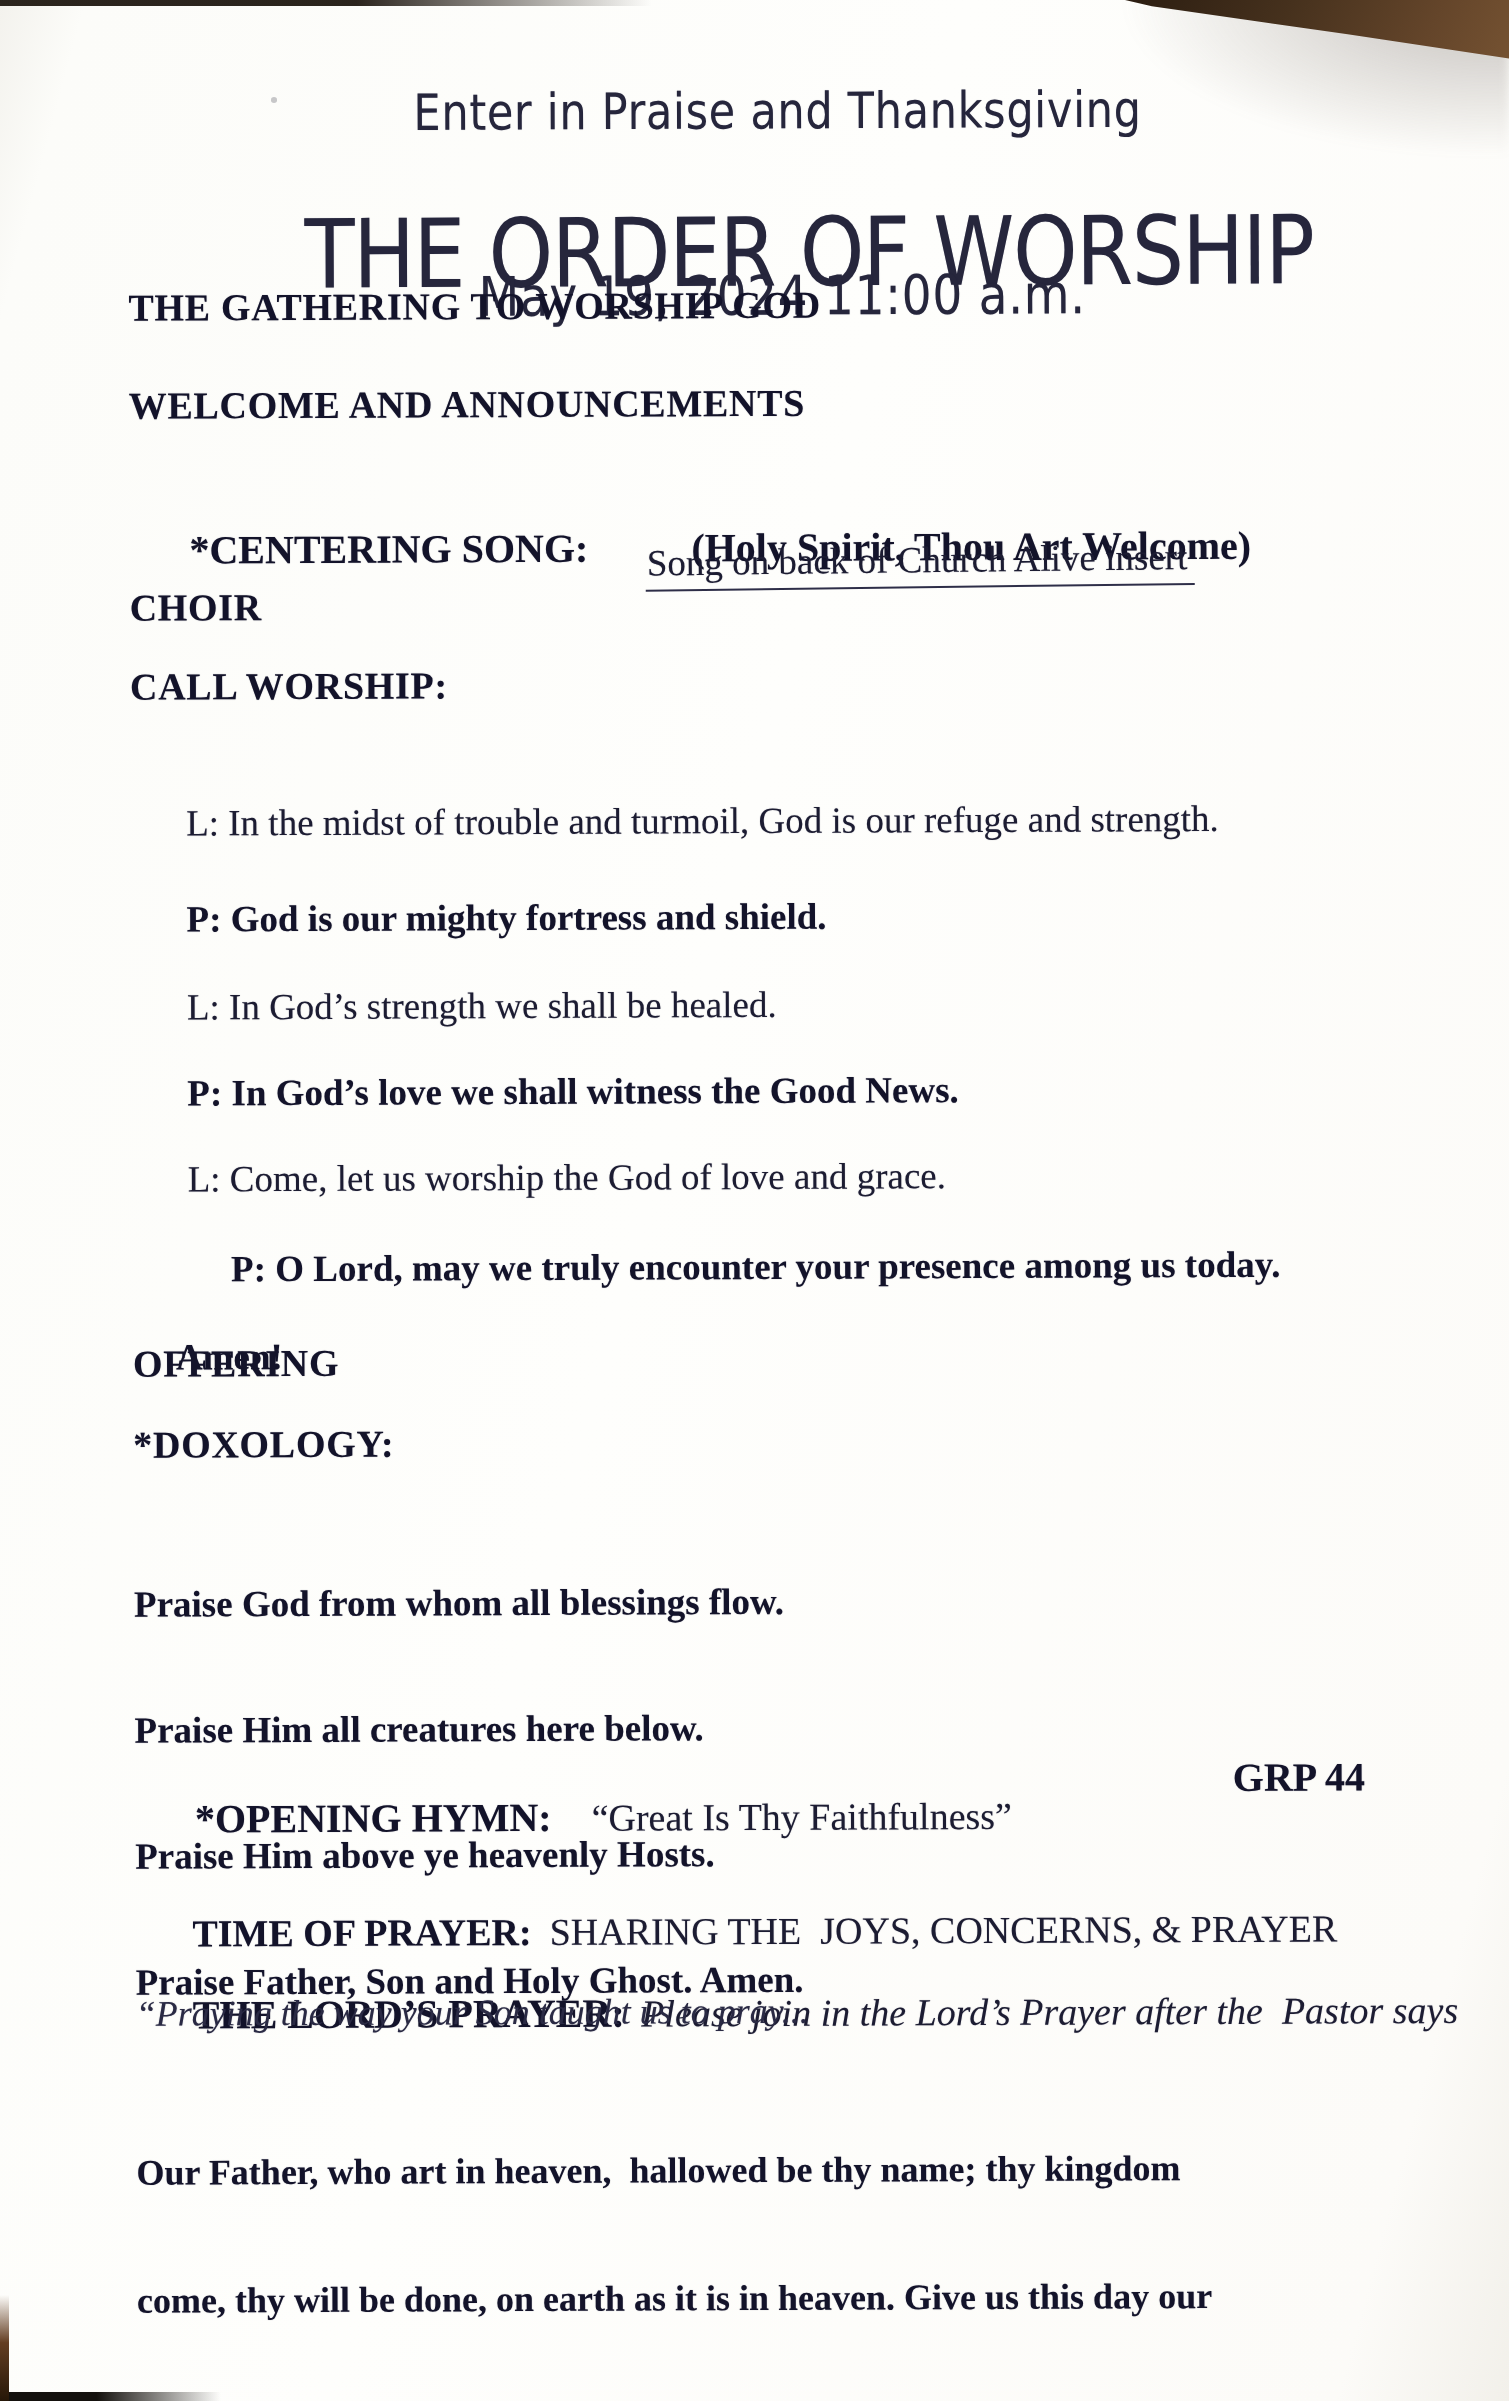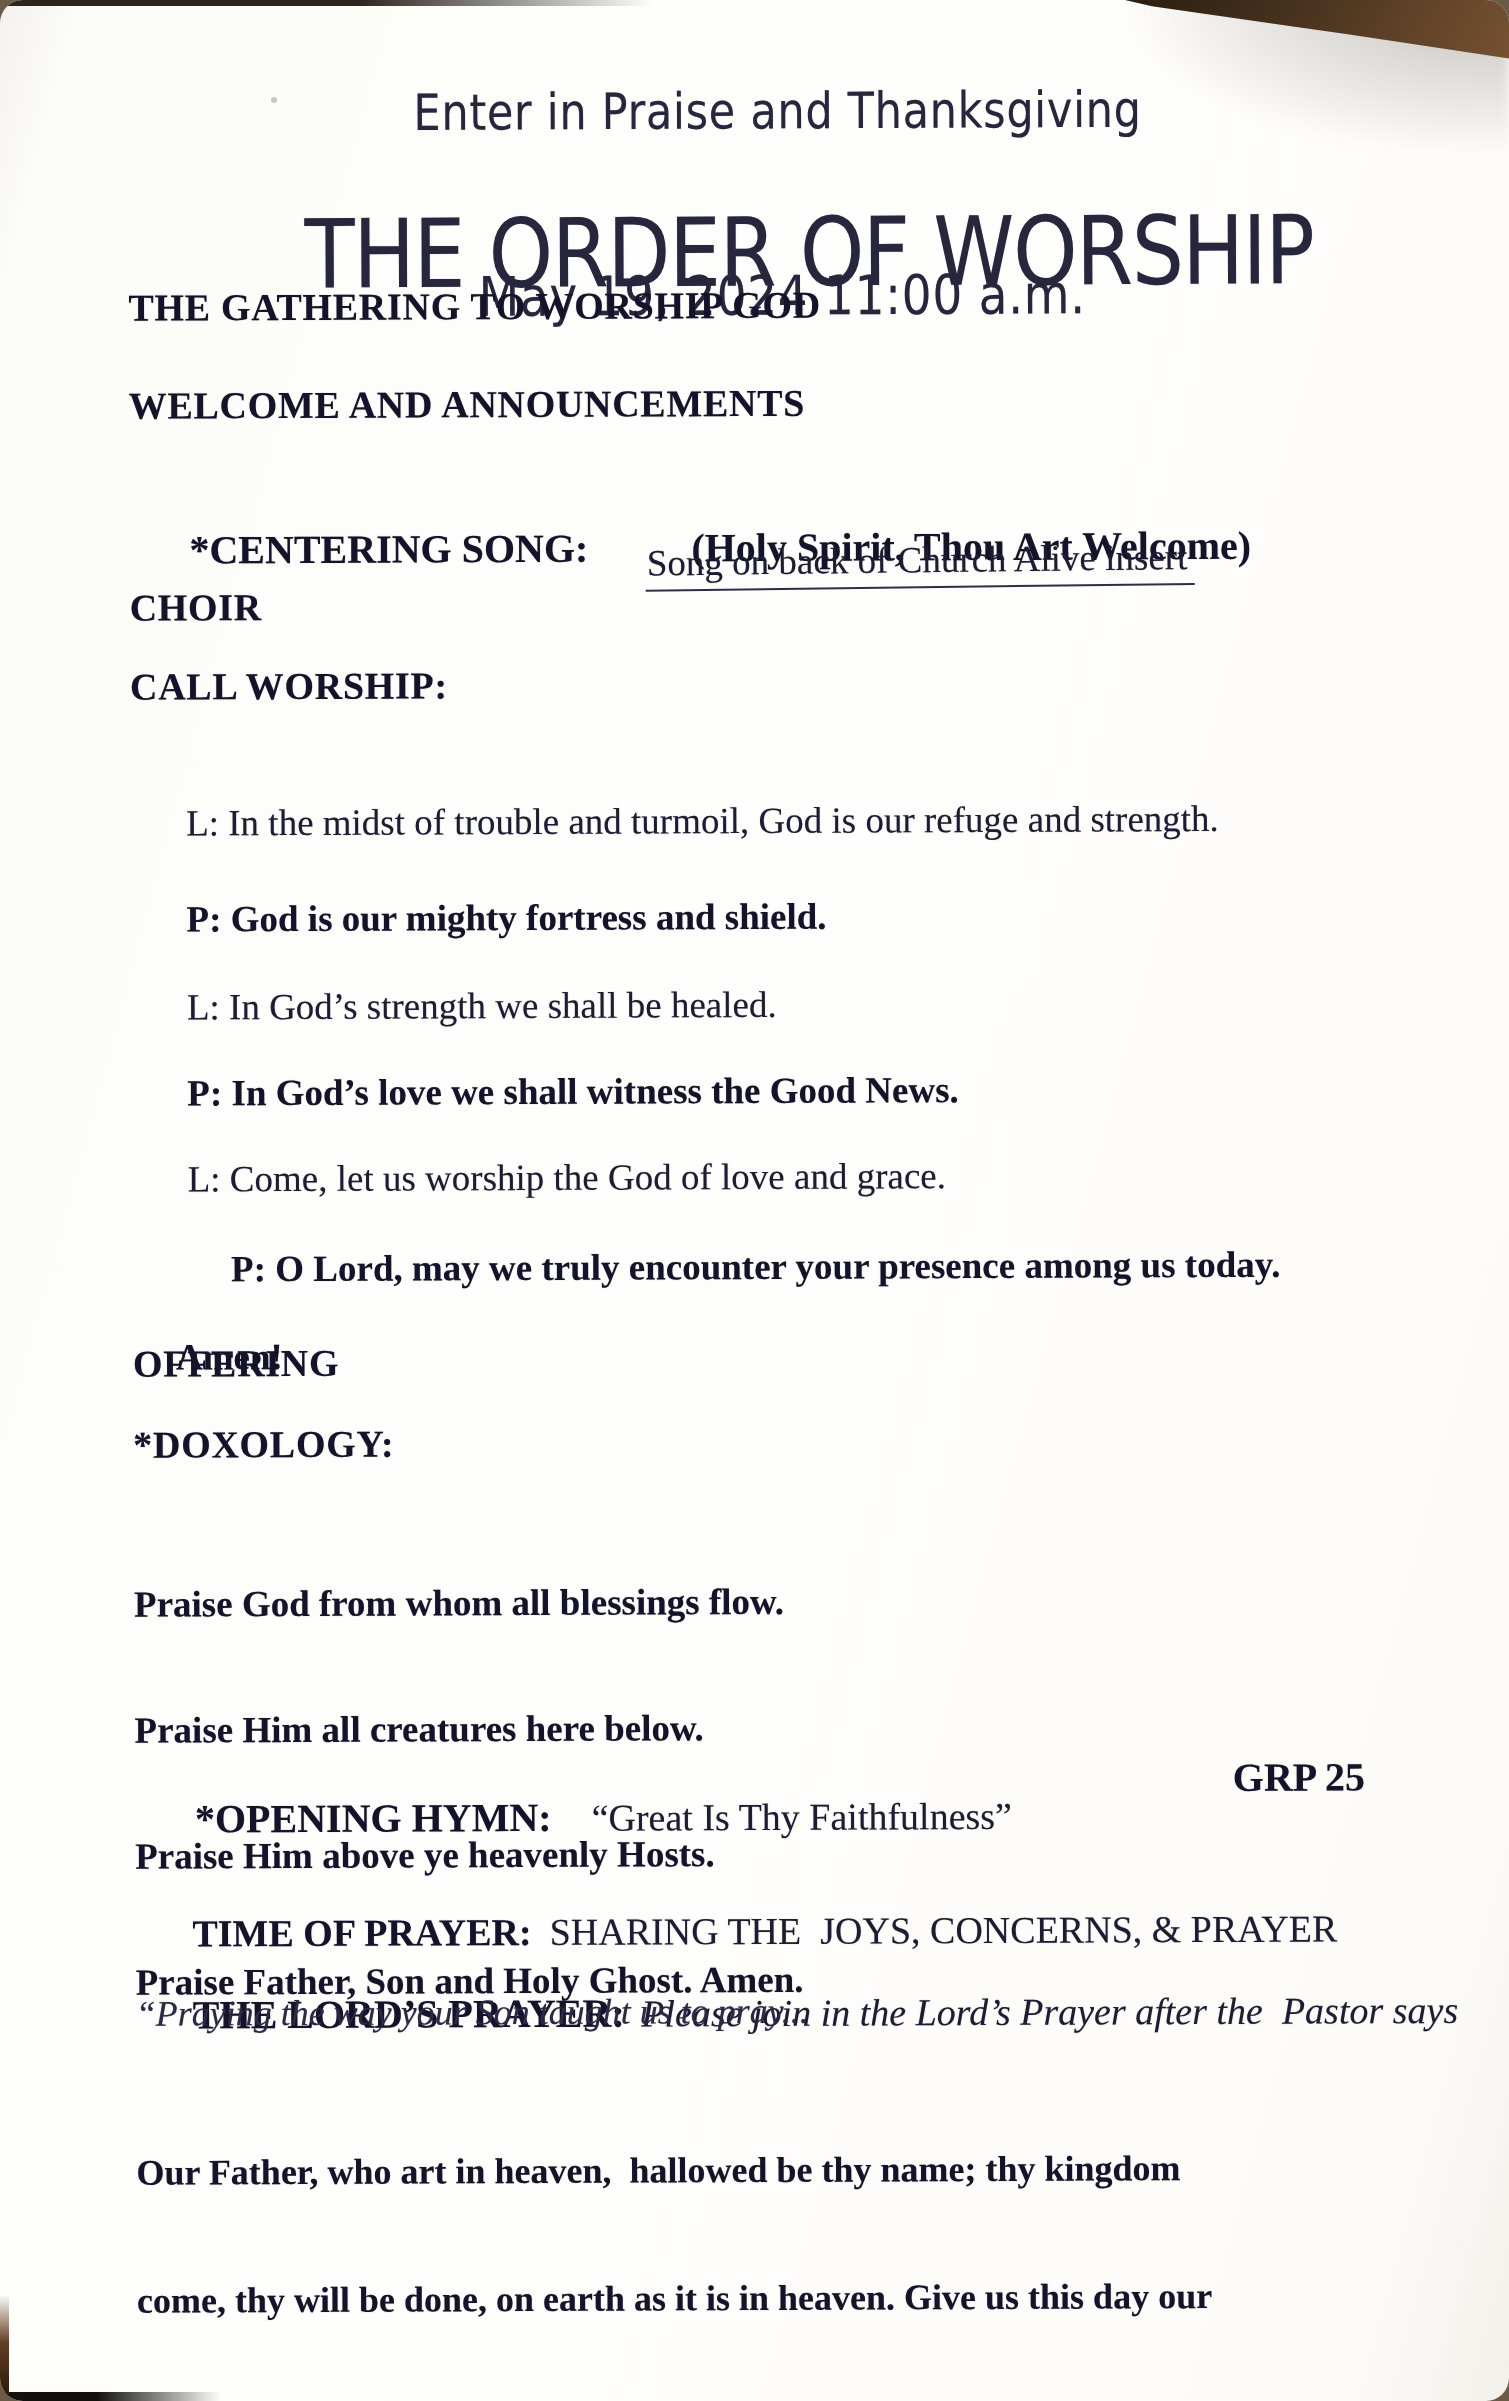--- a/index.html
+++ b/index.html
@@ -6,21 +6,20 @@
   .page{
     position:relative;
     width:1509px;height:2401px;
     margin:0 auto;
     overflow:hidden;
     background:
       linear-gradient(105deg,#f3f2ed 0%,#fcfcf9 4%,#fefefc 45%,#fcfbf8 92%,#f2f0ea 100%),
       #fdfdfa;
     font-family:"Liberation Serif","DejaVu Serif",serif;
     color:#1c1c32;
-    border-radius:23px;
   }
   
   .edge-top-left{position:absolute;top:0;left:0;width:686px;height:6.2px;
     background:linear-gradient(to right,rgba(32,25,18,.95) 0 52%,rgba(32,25,18,0) 95%);}
   .wedge-shadow{position:absolute;top:0;left:1070px;right:0;height:178px;
     background:radial-gradient(ellipse at 96% 0,rgba(110,100,92,.40),rgba(110,100,92,0) 62%);
     filter:blur(4.8px);}
   .corner-wedge{position:absolute;top:0;left:1125px;right:0;height:127px;
     background:linear-gradient(115deg,#2b1d11 0%,#46311d 38%,#64452a 72%,#7a5634 100%);
     clip-path:polygon(0 0,100% 0,100% 46%,58% 27%,7% 5%,0 0);
@@ -118,21 +117,21 @@
 
     <div class="blk body54 b praise" style="top:1496px;">
       <div class="nowrap">Praise God from whom all blessings flow.</div>
       <div class="nowrap">Praise Him all creatures here below.</div>
       <div class="nowrap">Praise Him above ye heavenly Hosts.</div>
       <div class="nowrap">Praise Father, Son and Holy Ghost. Amen.</div>
     </div>
 
     <div class="blk nowrap" style="top:1746px;font-size:40px;">
       <span class="b">*OPENING HYMN:</span><span style="margin-left:40px;font-size:38px;">“Great Is Thy Faithfulness”</span>
-      <span class="grp">GRP 25</span>
+      <span class="grp">GRP 44</span>
     </div>
 
     <div class="blk nowrap" style="top:1865px;font-size:38px;">
       <span class="b">TIME OF PRAYER:</span><span style="margin-left:18px;">SHARING THE  JOYS, CONCERNS, &amp; PRAYER</span>
     </div>
 
     <div class="blk nowrap" style="top:1945px;font-size:38px;">
       <span class="b" style="font-size:40px;">THE LORD’S PRAYER:</span><span class="it" style="margin-left:16.5px;font-size:38px;">Please join in the Lord’s Prayer after the  Pastor says</span>
     </div>
     <div class="blk it nowrap" style="top:1990px;font-size:36px;color:#2a2a44;">“Praying the way your Son taught us to pray...</div>

